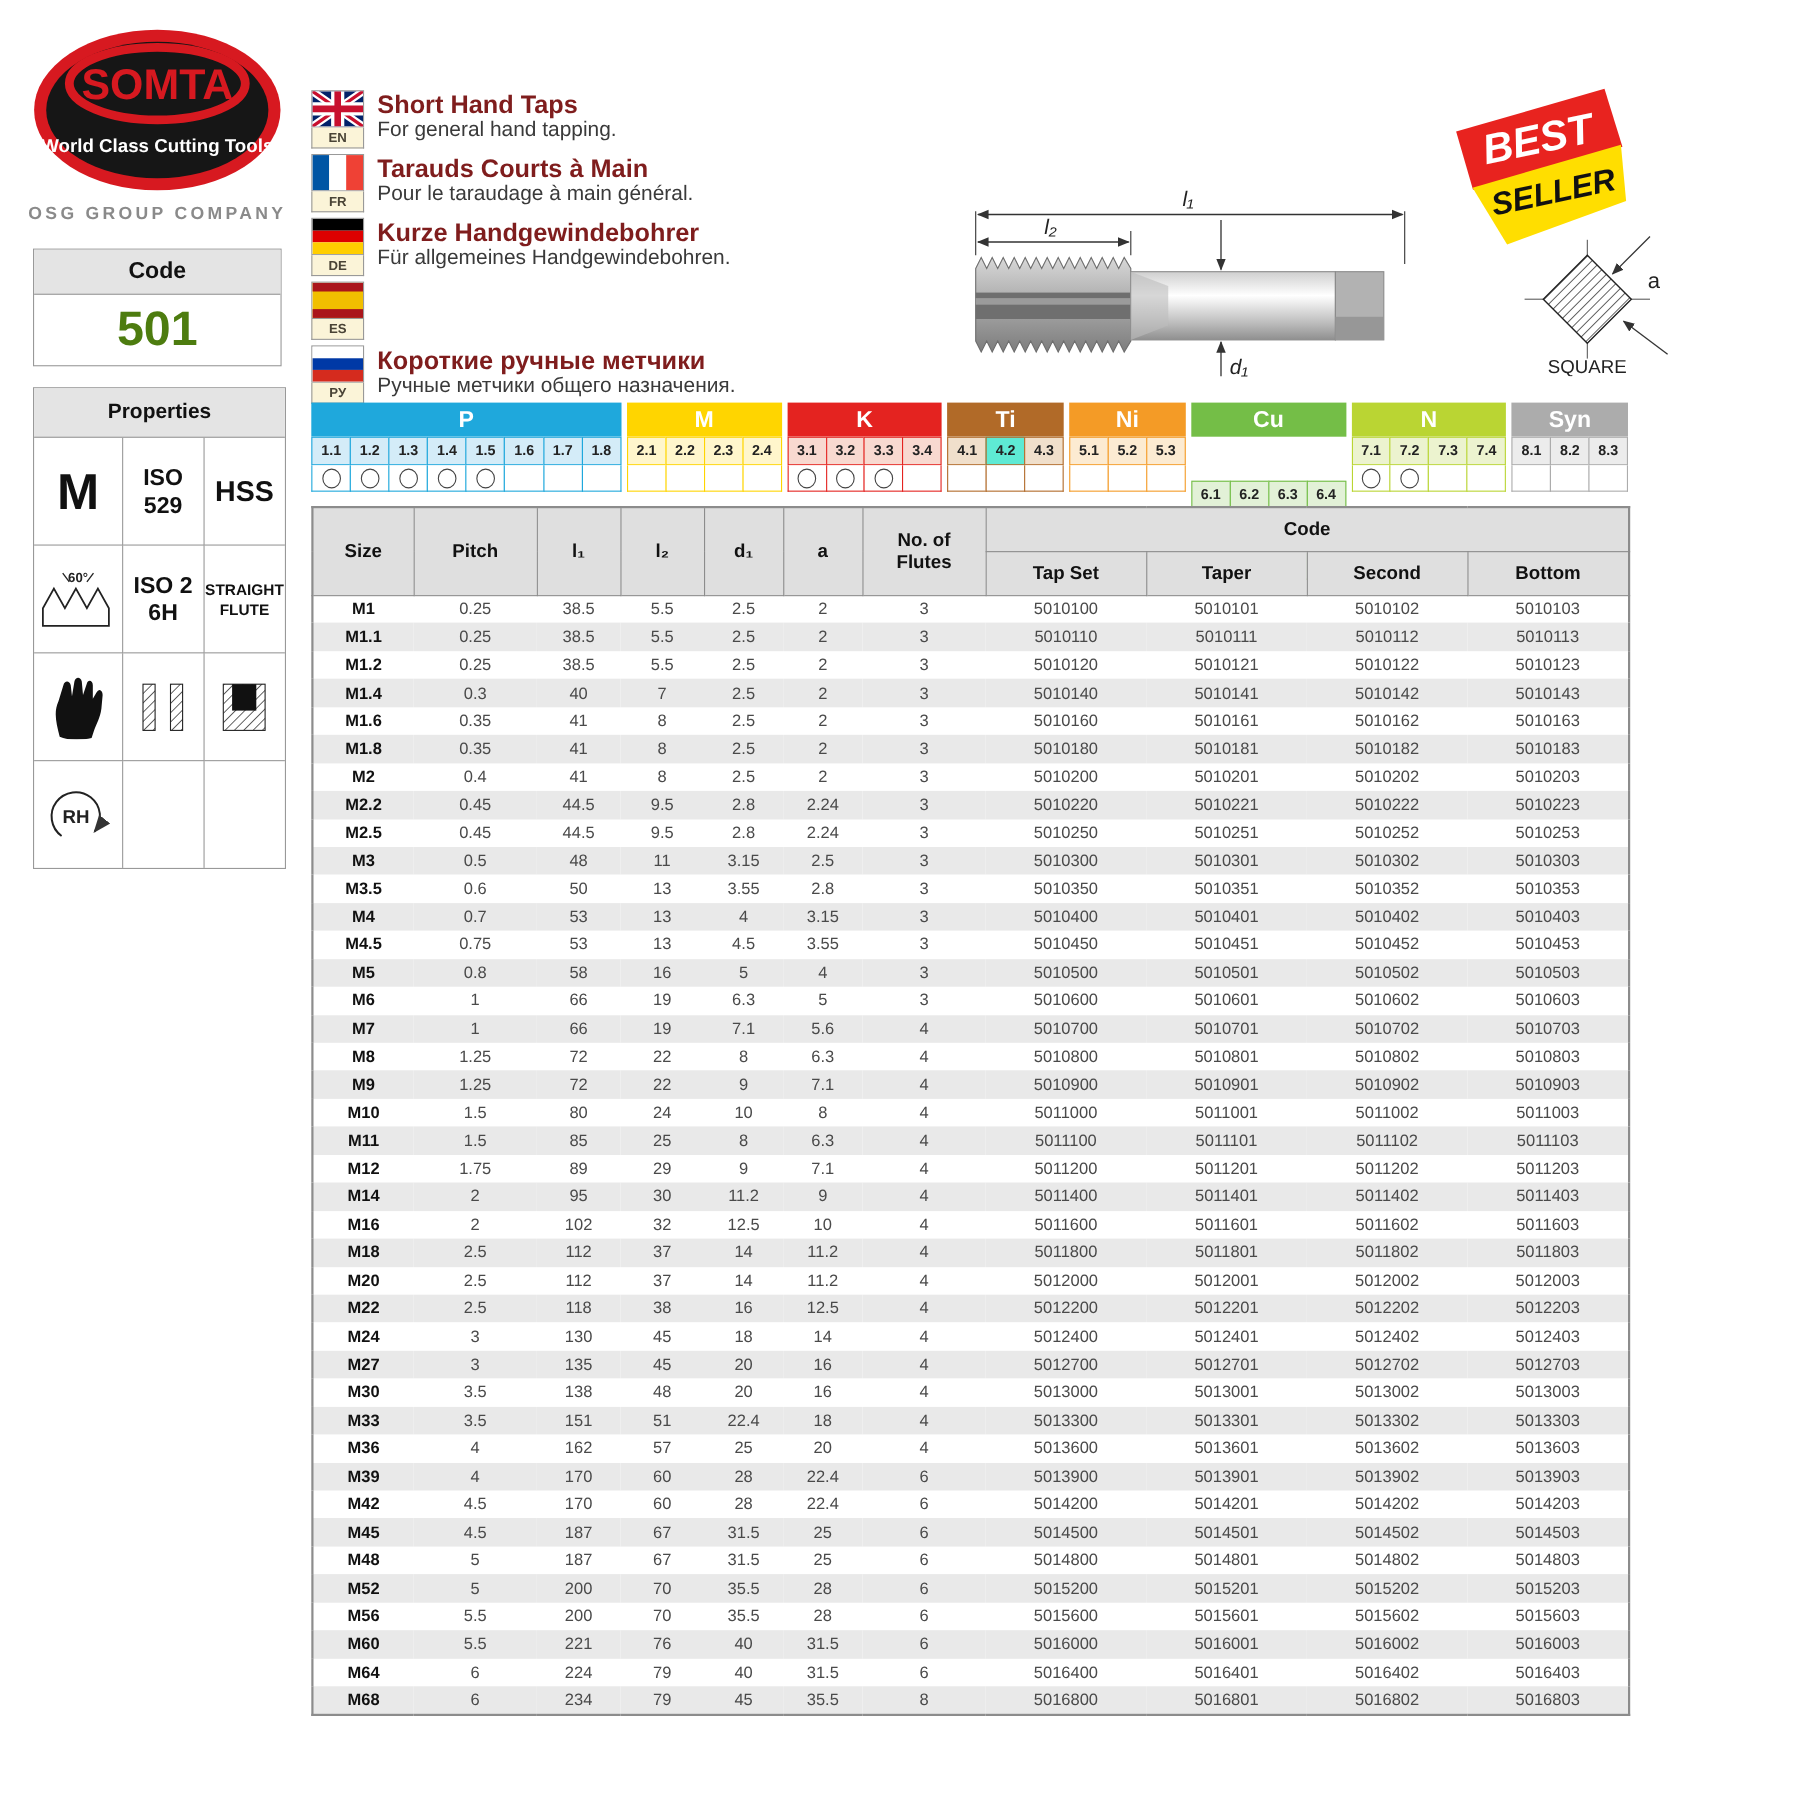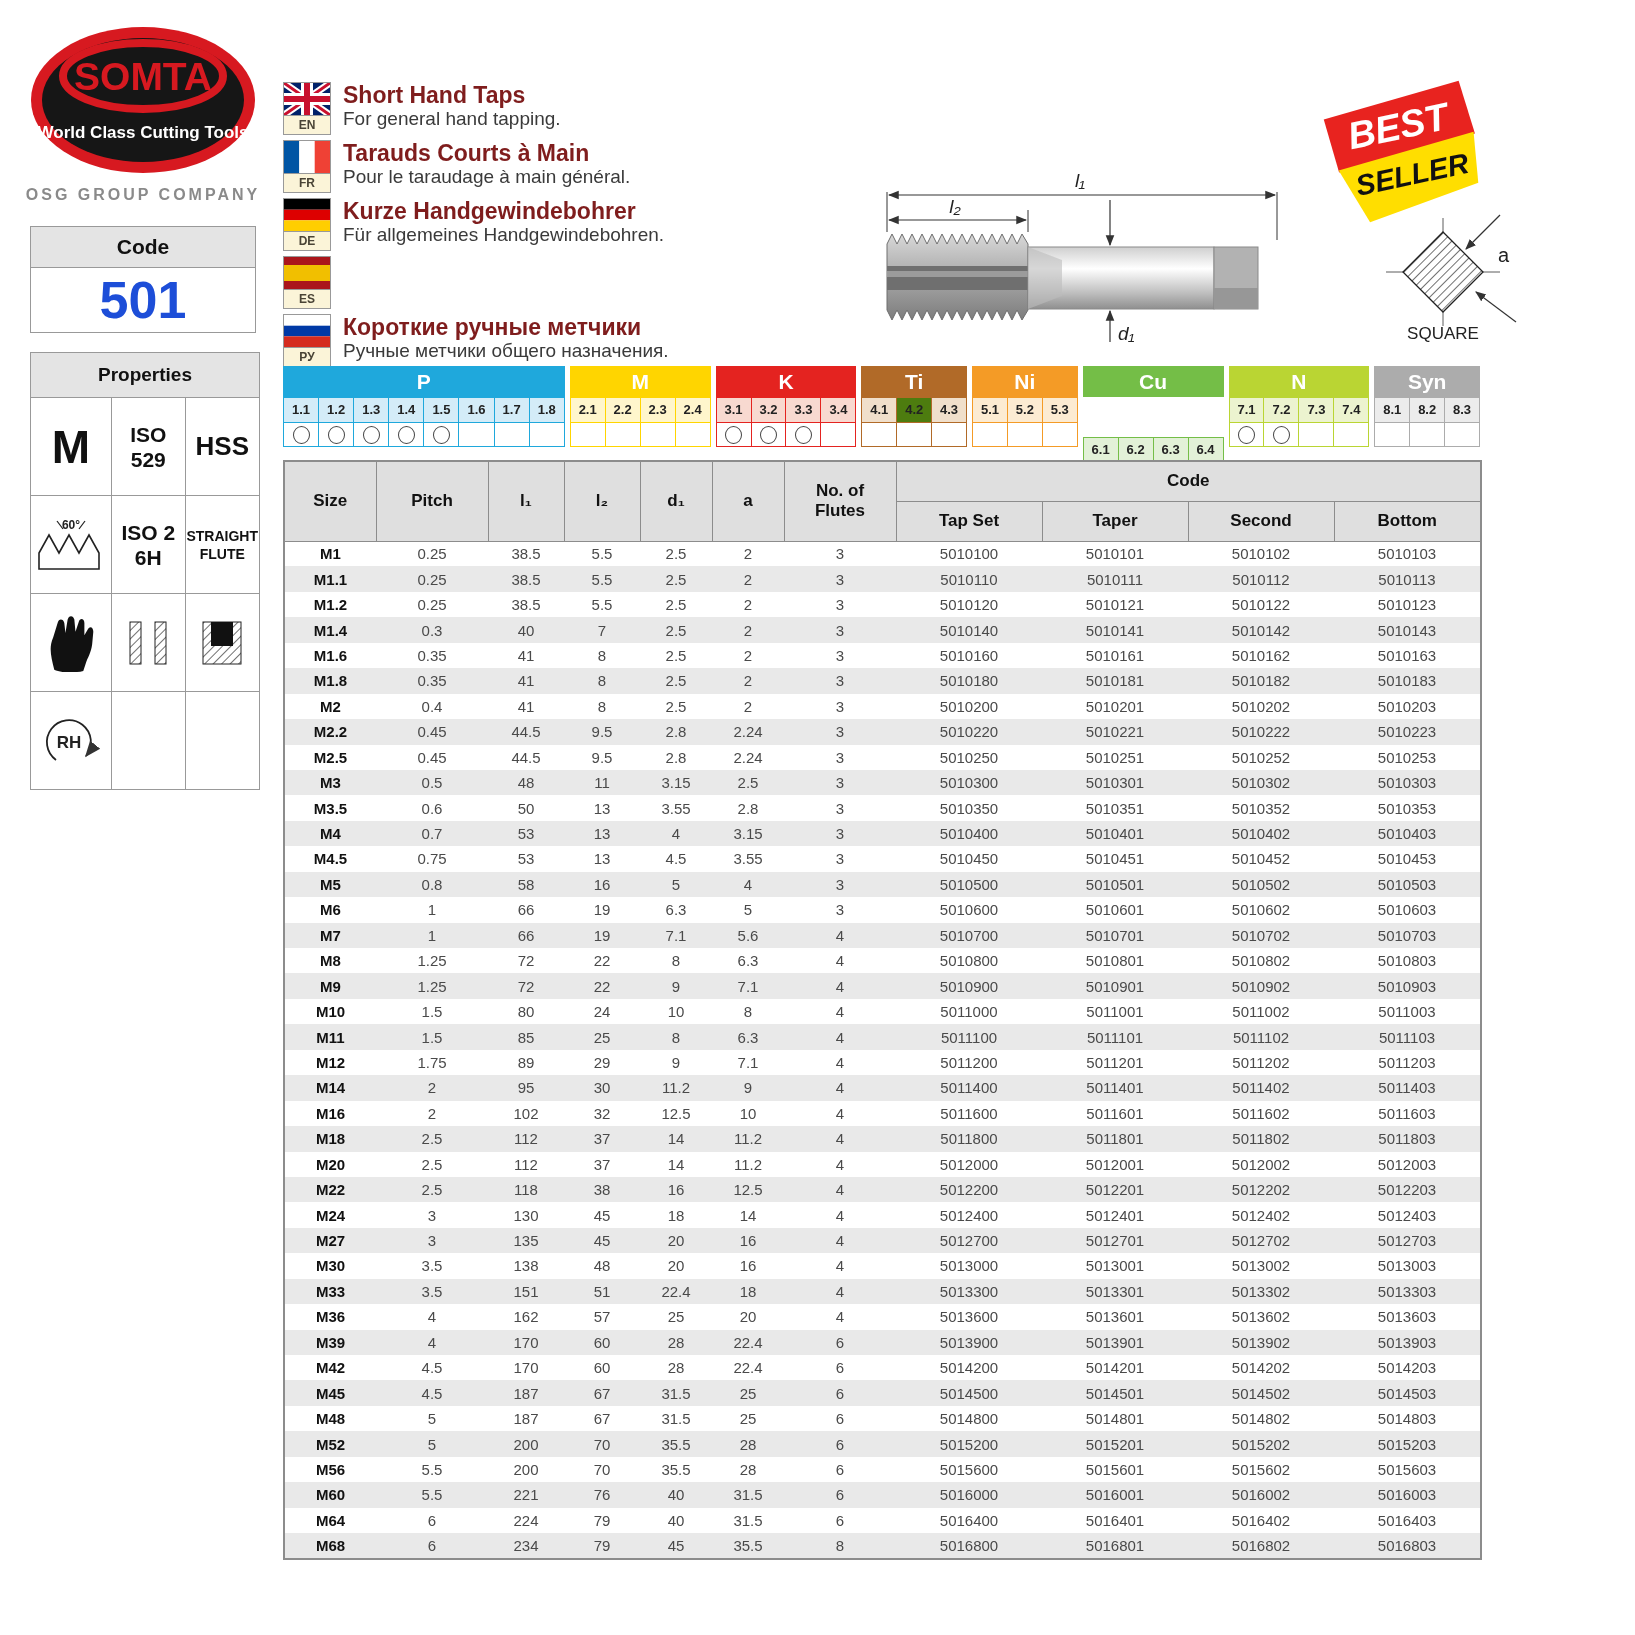--- a/index.html
+++ b/index.html
@@ -7,22 +7,22 @@
     width:1635px;height:1635px;position:relative;background:#ffffff;
     font-family:"Liberation Sans", sans-serif;color:#222;overflow:hidden;
   }
   
   #logo{position:absolute;left:28px;top:24px;width:230px;height:158px;}
   #osg{position:absolute;left:18px;top:186px;width:250px;text-align:center;
        color:#8a8a8a;font-size:16px;letter-spacing:3px;font-weight:bold;}
   #code-box{position:absolute;left:30px;top:226px;width:224px;border:1px solid #999;}
   #code-box .head{height:40px;line-height:40px;text-align:center;background:#e4e4e4;
        font-weight:bold;font-size:21px;border-bottom:1px solid #999;color:#111;}
-  #code-box .val{height:64px;line-height:64px;text-align:center;color:#1d4ed8;
-       font-weight:bold;font-size:52px;}
+  #code-box .val{height:64px;line-height:64px;text-align:center;color:#4d7c0f;
+       font-weight:bold;font-size:44px;}
   #props{position:absolute;left:30px;top:352px;width:228px;border:1px solid #999;}
   #props .head{height:44px;line-height:44px;text-align:center;background:#e4e4e4;
        font-weight:bold;font-size:19px;color:#111;border-bottom:1px solid #999;}
   #props .grid{display:grid;grid-template-columns:1fr 1fr 1fr;}
   #props .pcell{height:97px;border-right:1px solid #999;border-bottom:1px solid #999;
        display:flex;flex-direction:column;align-items:center;justify-content:center;
        text-align:center;font-weight:bold;color:#111;}
   #props .pcell:nth-child(3n){border-right:none;}
   #props .pcell.last-row{border-bottom:none;}
   .pM{font-size:46px;} .pT2{font-size:21px;line-height:25px;} .pHSS{font-size:26px;}
@@ -354,21 +354,21 @@
         <div class="mat-circ" style="border-color: rgb(228, 35, 32);">
           <span class="circle"></span>
         </div>
         <div class="mat-circ" style="border-color: rgb(228, 35, 32);"></div>
       </div>
     </div>
     <div class="mat-group" style="flex: 3 1 0px;">
       <div class="mat-head" style="background: rgb(177, 106, 40);">Ti</div>
       <div class="mat-row">
         <div class="mat-num" style="background: rgb(240, 223, 203); border-color: rgb(177, 106, 40);">4.1</div>
-        <div class="mat-num" style="background: #4d7c0f; border-color: rgb(177, 106, 40);">4.2</div>
+        <div class="mat-num" style="background: #5eead4; border-color: rgb(177, 106, 40);">4.2</div>
         <div class="mat-num" style="background: rgb(240, 223, 203); border-color: rgb(177, 106, 40);">4.3</div>
       </div>
       <div class="mat-row">
         <div class="mat-circ" style="border-color: rgb(177, 106, 40);"></div>
         <div class="mat-circ" style="border-color: rgb(177, 106, 40);"></div>
         <div class="mat-circ" style="border-color: rgb(177, 106, 40);"></div>
       </div>
     </div>
     <div class="mat-group" style="flex: 3 1 0px;">
       <div class="mat-head" style="background: rgb(244, 155, 38);">Ni</div>

